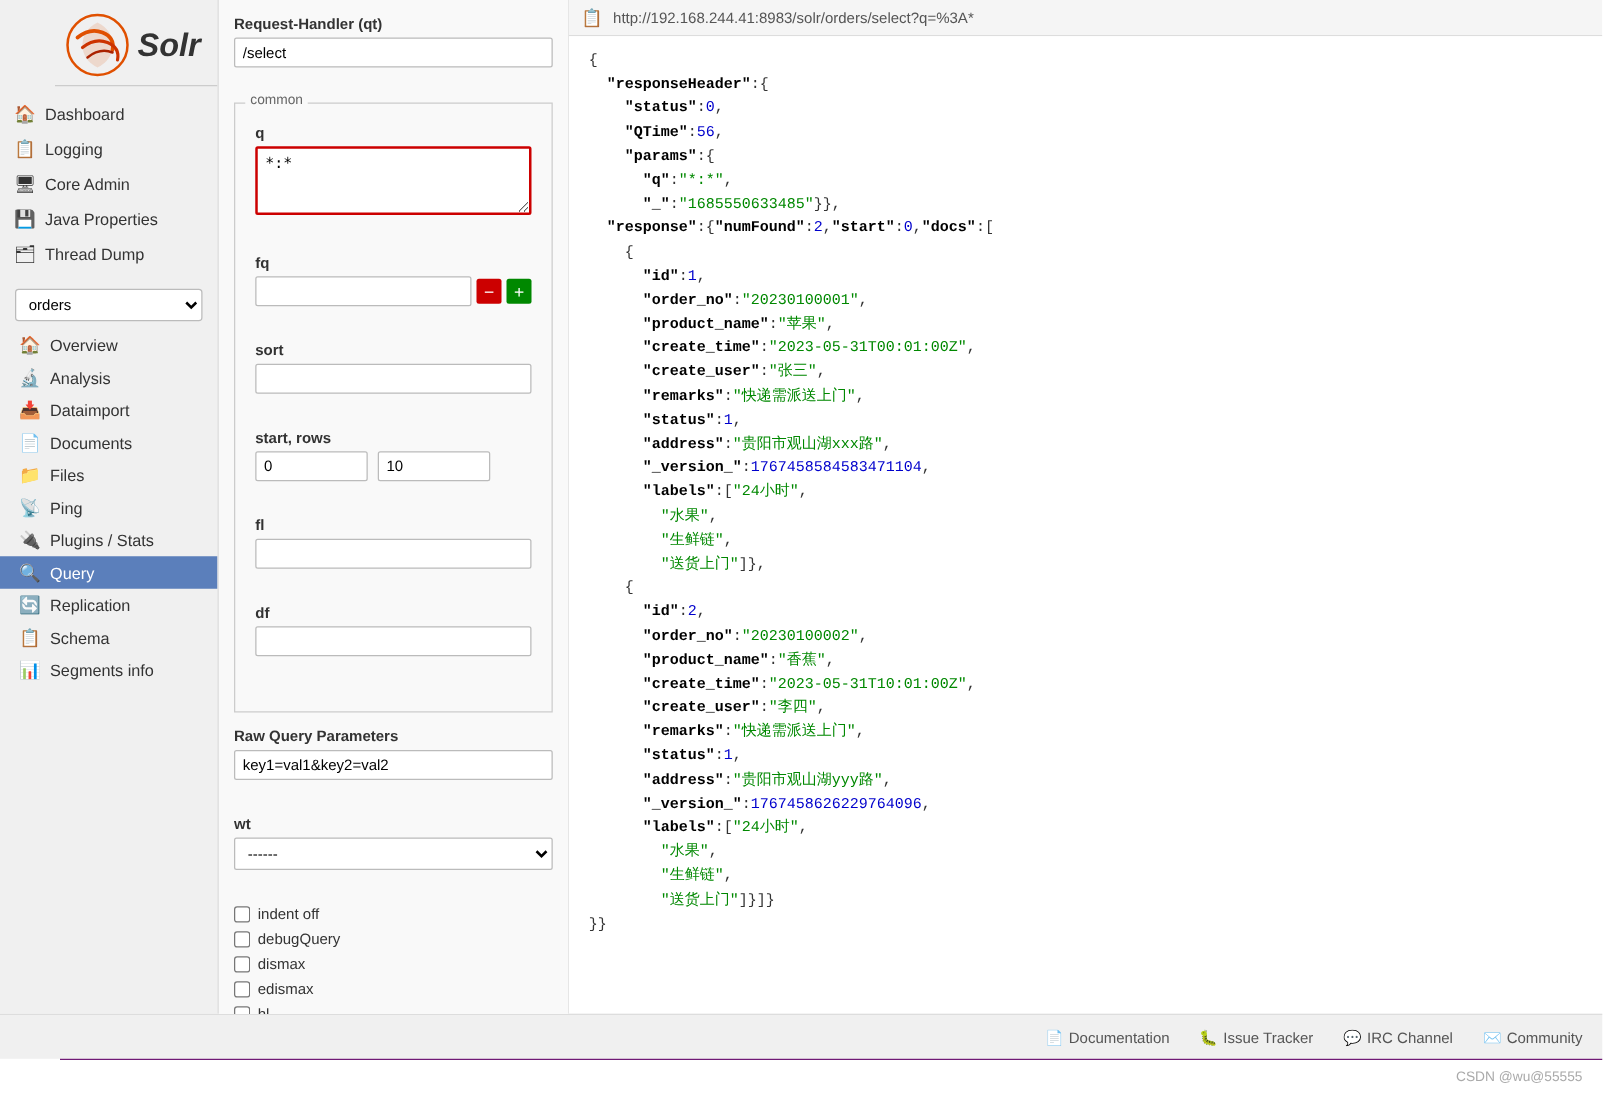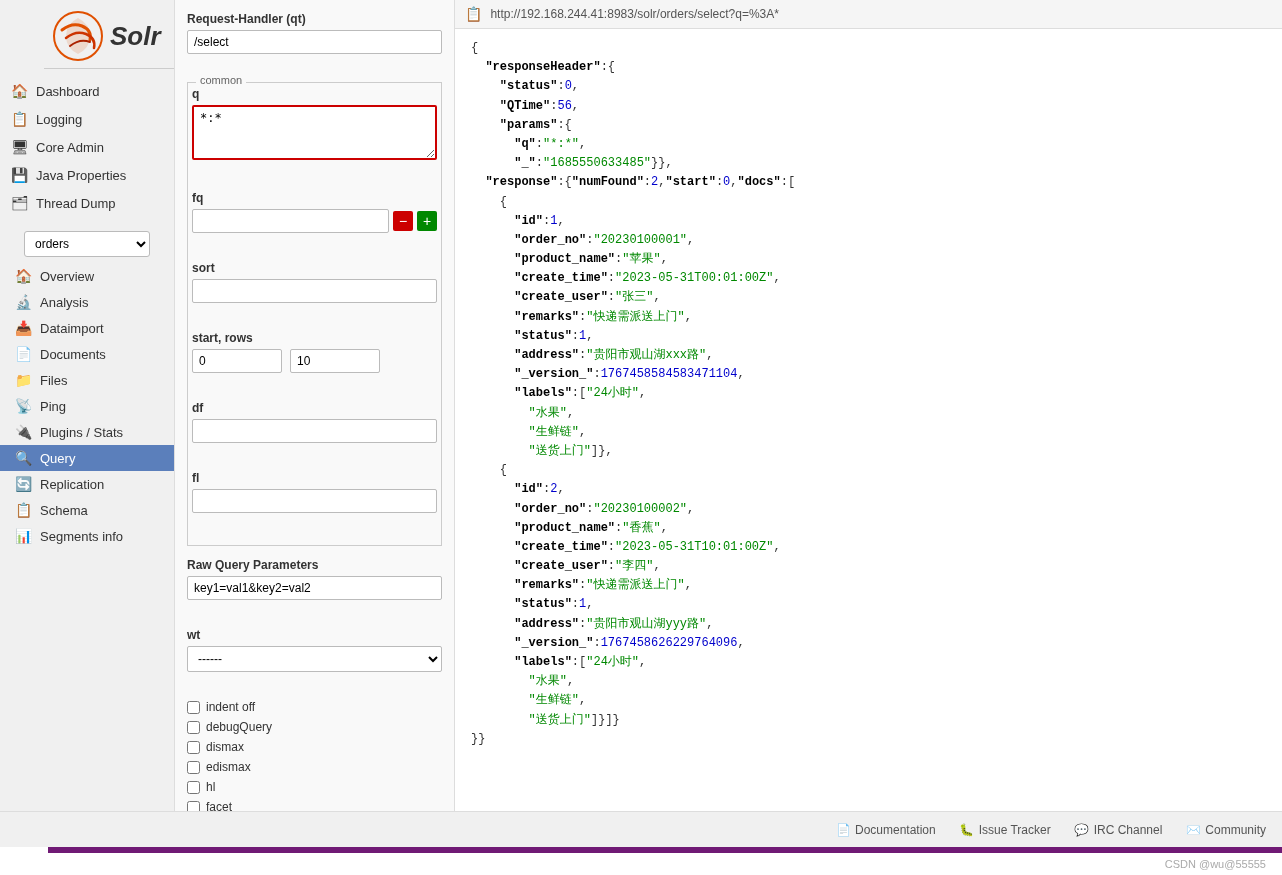--- a/index.html
+++ b/index.html
@@ -6,33 +6,33 @@
     body { font-family: Arial, sans-serif; font-size: 13px; background: #fff; color: #333; height: 875px; overflow: hidden; display: flex; flex-direction: column; }
 
     
     .main-layout { display: flex; flex: 1; overflow: hidden; }
 
     
     .sidebar { width: 175px; background: #f0f0f0; border-right: 1px solid #ddd; display: flex; flex-direction: column; overflow-y: auto; }
     .sidebar-nav { padding: 8px 0; }
     .sidebar-item { display: flex; align-items: center; gap: 8px; padding: 6px 12px; cursor: pointer; font-size: 13px; color: #333; }
     .sidebar-icon { width: 16px; height: 16px; display: inline-flex; align-items: center; justify-content: center; font-size: 14px; }
-    .core-selector { margin: 6px 24px; }
+    .core-selector { margin: 6px 12px; }
     .core-selector select { width: 100%; padding: 4px 6px; border: 1px solid #bbb; border-radius: 3px; background: #fff; font-size: 12px; }
     .core-items { padding: 0 0 8px 0; }
     .core-item { display: flex; align-items: center; gap: 8px; padding: 5px 16px; cursor: pointer; font-size: 13px; color: #333; }
     .core-item.active { background: #5b7fbb; color: #fff; }
 
     
     .middle-panel { width: 280px; background: #f9f9f9; border-right: 1px solid #ddd; overflow-y: auto; padding: 12px; }
     .field-group { margin-bottom: 28px; }
     .field-label { font-size: 12px; font-weight: bold; color: #333; margin-bottom: 4px; display: block; }
     .field-input { width: 100%; padding: 4px 6px; border: 1px solid #bbb; border-radius: 2px; font-size: 12px; }
     .field-textarea { width: 100%; padding: 4px 6px; border: 1px solid #bbb; border-radius: 2px; font-size: 12px; resize: vertical; min-height: 50px; }
-    .common-section { border: 1px solid #ccc; padding: 4px; margin-bottom: 12px; position: relative; }
+    .common-section { border: 1px solid #ccc; padding: 16px; margin-bottom: 12px; position: relative; }
     .common-label { position: absolute; top: -9px; left: 8px; background: #f9f9f9; padding: 0 4px; font-size: 11px; color: #666; }
     .highlighted-box { border: 2px solid #cc0000 !important; }
     .fq-row { display: flex; align-items: center; gap: 4px; }
     .fq-input { flex: 1; }
     .btn-minus { background: #cc0000; color: #fff; border: none; border-radius: 2px; width: 20px; height: 20px; cursor: pointer; font-size: 14px; display: flex; align-items: center; justify-content: center; }
     .btn-plus { background: #008800; color: #fff; border: none; border-radius: 2px; width: 20px; height: 20px; cursor: pointer; font-size: 14px; display: flex; align-items: center; justify-content: center; }
     .inline-row { display: flex; gap: 8px; }
     .inline-row .field-input { flex: 1; }
     .wt-select { width: 100%; padding: 4px 6px; border: 1px solid #bbb; border-radius: 2px; font-size: 12px; background: #fff; }
     .checkbox-row { display: flex; align-items: center; gap: 6px; margin-bottom: 6px; font-size: 12px; }
@@ -47,21 +47,21 @@
     .json-output { flex: 1; overflow-y: auto; padding: 10px 16px; font-family: 'Courier New', monospace; font-size: 12px; line-height: 1.6; background: #fff; white-space: pre; }
     .json-key { color: #000; font-weight: bold; }
     .json-str { color: #008800; }
     .json-num { color: #0000cc; }
     .json-punct { color: #333; }
     .footer-item { display: flex; align-items: center; gap: 4px; cursor: pointer; }
 
     
     .solr-logo-wrap { display: flex; align-items: center; padding: 10px 8px 6px 8px; border-bottom: 1px solid #ccc; margin-left: 44px; }
     .footer-links { height: 36px; background: #f0f0f0; border-top: 1px solid #ddd; display: flex; align-items: center; justify-content: flex-end; padding: 0 16px; gap: 24px; font-size: 12px; color: #555; }
-    .footer-credit-bar { height: 28px; background: #fff; border-top: 6px solid #701a75; display: flex; align-items: center; justify-content: flex-end; padding: 0 16px; font-size: 11px; color: #aaa; margin-left: 48px; }
+    .footer-credit-bar { height: 28px; background: #fff; border-top: 1px solid #701a75; display: flex; align-items: center; justify-content: flex-end; padding: 0 16px; font-size: 11px; color: #aaa; margin-left: 48px; }
   </style>
 </head>
 <body>
 
 <div class="main-layout" style="height:875px; display:flex; flex-direction:column;">
   <div style="display:flex; flex:1; overflow:hidden;">
 
     <div class="sidebar">
 
       <div class="solr-logo-wrap">
@@ -182,26 +182,26 @@
 
         <div class="field-group">
           <label class="field-label">start, rows</label>
           <div class="inline-row">
             <input class="field-input" type="text" value="0" style="width: 90px; flex: 0 0 auto;">
             <input class="field-input" type="text" value="10" style="width: 90px; flex: 0 0 auto;">
           </div>
         </div>
 
         <div class="field-group">
+          <label class="field-label">fl</label>
+          <input class="field-input" type="text" style="">
+        </div>
+
+        <div class="field-group">
           <label class="field-label">df</label>
-          <input class="field-input" type="text" style="">
-        </div>
-
-        <div class="field-group">
-          <label class="field-label">fl</label>
           <input class="field-input" type="text" style="">
         </div>
       </div>
 
       
       <div class="field-group">
         <label class="field-label">Raw Query Parameters</label>
         <input class="field-input" type="text" value="key1=val1&amp;key2=val2" style="">
       </div>
 

